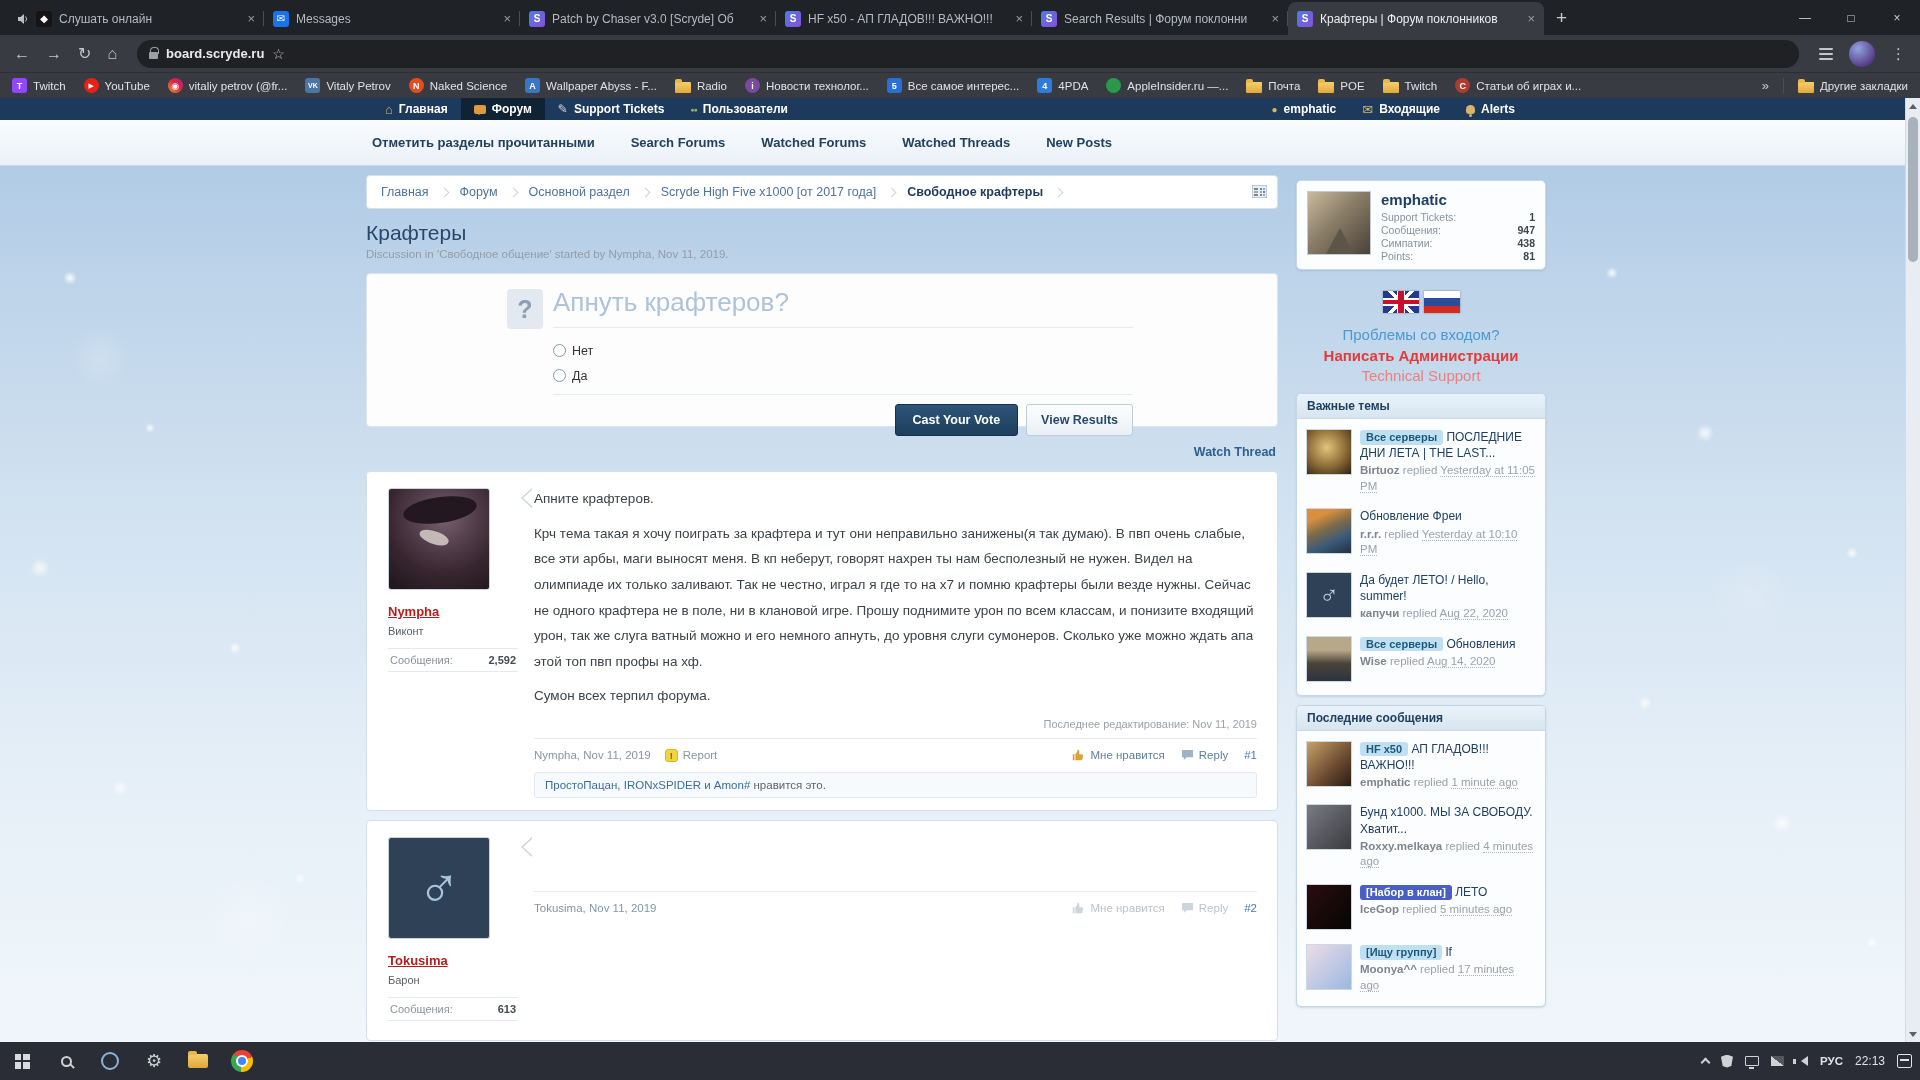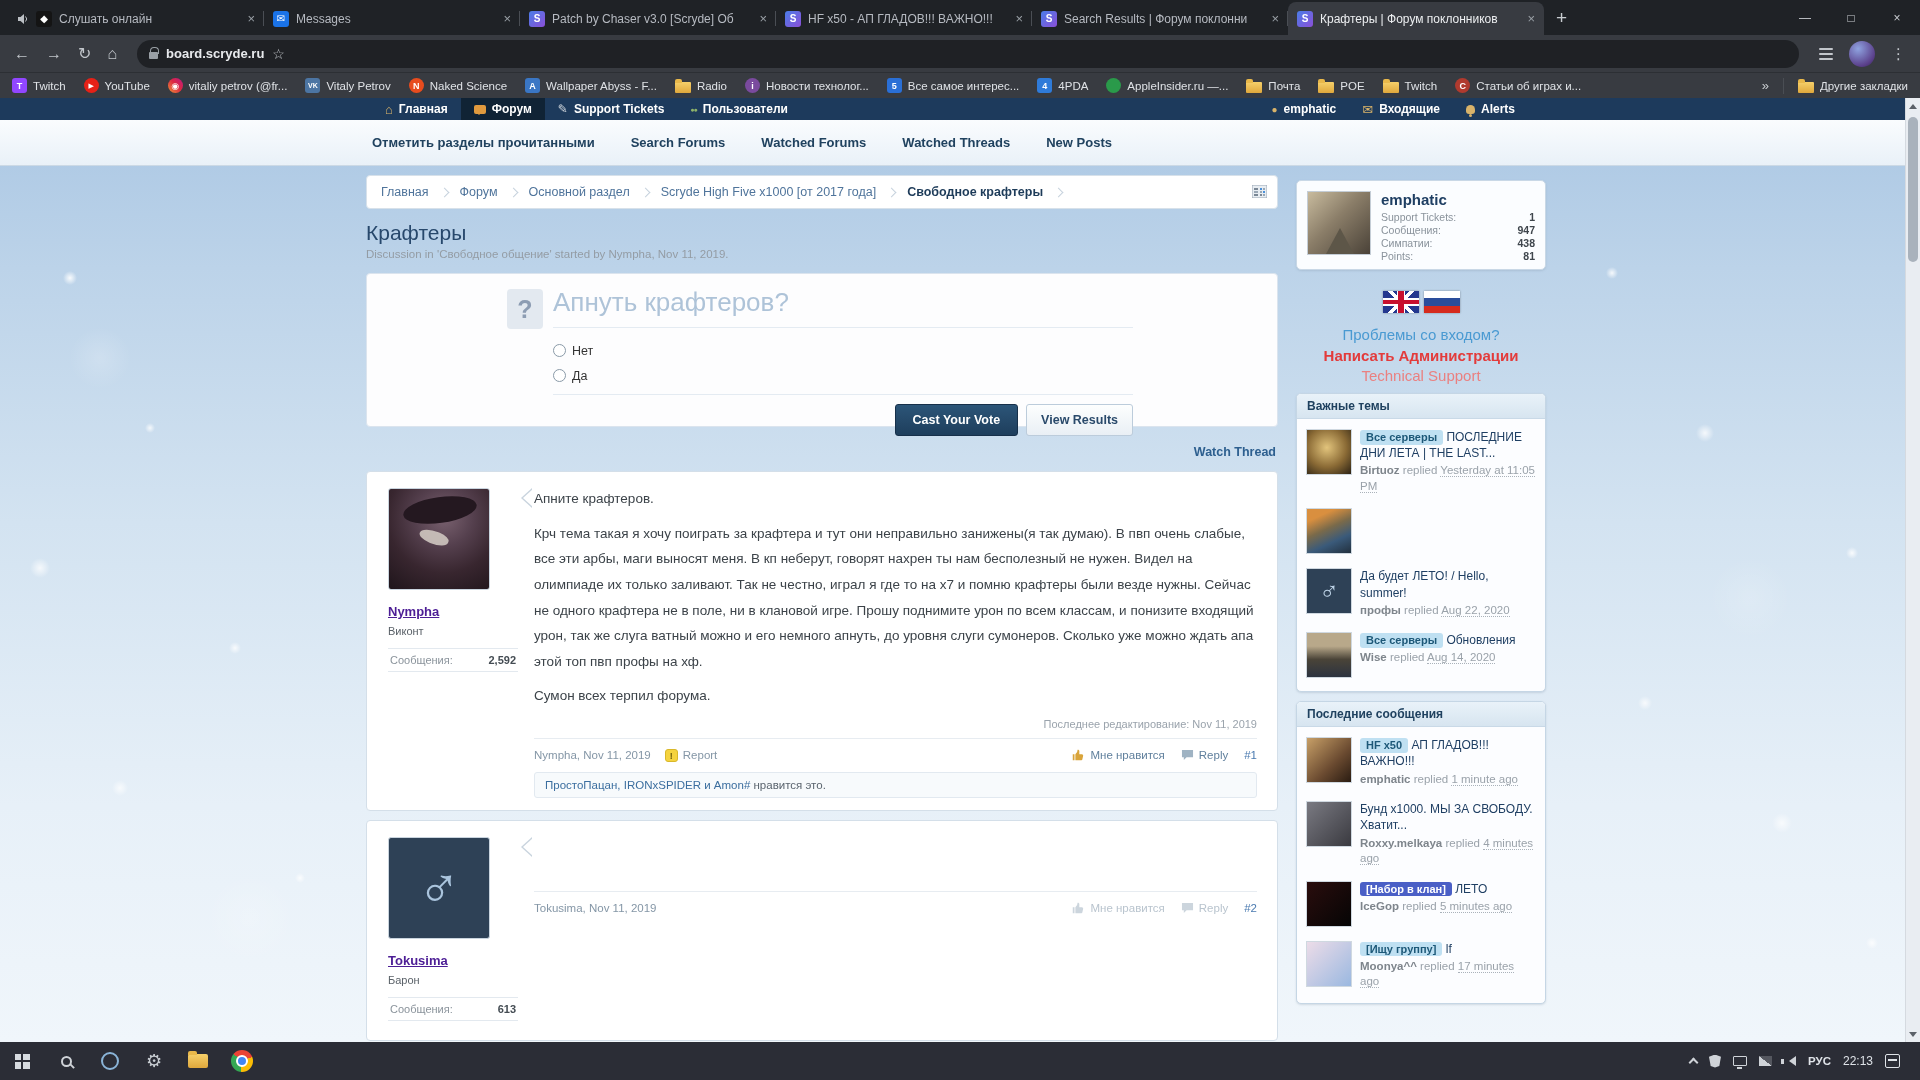--- a/index.html
+++ b/index.html
@@ -114,21 +114,21 @@
 
   .post{background:#fff;border:1px solid #d4dfe9;border-radius:4px;margin-bottom:9px;display:flex}
   .post.p1{min-height:284px}
   .post.p2{min-height:221px}
   .post-user{width:165px;padding:16px 0 0 21px;flex:none}
   .avatar{width:102px;height:102px;border:1px solid #c9d4de;border-radius:3px;position:relative;overflow:hidden;cursor:pointer}
   .av-nympha{background:radial-gradient(circle at 55% 28%,#7a6270 0%,#55404e 32%,#38262f 62%,#1f151b 100%)}
   .av-nympha::before{content:"";position:absolute;top:8px;left:14px;width:74px;height:26px;background:#241820;border-radius:50%;transform:rotate(-8deg)}
   .av-nympha::after{content:"";position:absolute;top:42px;left:30px;width:30px;height:13px;background:#cfc6c0;border-radius:60% 40% 55% 45%;transform:rotate(22deg);opacity:.9}
   .av-male{background:#2e4156;display:flex;align-items:center;justify-content:center;color:#aac4dd;font-size:58px;line-height:1}
-  .uname{display:inline-block;margin-top:14px;font-weight:bold;color:#4c1d95;font-size:13px;text-decoration:underline;cursor:pointer}
+  .uname{display:inline-block;margin-top:14px;font-weight:bold;color:#b91c1c;font-size:13px;text-decoration:underline;cursor:pointer}
   .utitle{font-size:11px;color:#5a6168;margin-top:5px}
   .ustats{margin-top:11px;border-top:1px solid #e3e9ef;border-bottom:1px solid #e3e9ef;padding:5px 2px;width:130px;display:flex;justify-content:space-between;font-size:11px;color:#8a939b}
   .ustats b{color:#444c53;font-weight:bold}
   .post-body{flex:1;padding:14px 20px 12px 2px;position:relative}
   .arrow{position:absolute;left:-11px;top:16px;width:0;height:0;border-style:solid;border-width:10px 11px 10px 0;border-color:transparent #c9d4de transparent transparent}
   .arrow span{position:absolute;left:1.5px;top:-9px;width:0;height:0;border-style:solid;border-width:9px 10px 9px 0;border-color:transparent #fff transparent transparent}
   .post-text{font-size:13.5px;color:#3c4349;line-height:1.9}
   .post-text p{margin-bottom:9px}
   .lastedit{text-align:right;font-size:11px;color:#9aa3ac;margin-top:2px}
   .post-foot{border-top:1px solid #e7ecf1;margin-top:8px;padding-top:9px;display:flex;align-items:center;font-size:11.5px;color:#8496a6}
@@ -198,21 +198,21 @@
   .winlogo i{background:#d7dbe0}
   .search-ic{width:11px;height:11px;border:2px solid #cfd3d8;border-radius:50%;position:relative}
   .search-ic::after{content:"";position:absolute;width:6px;height:2px;background:#cfd3d8;transform:rotate(45deg);right:-5px;bottom:-2px}
   .cortana-ic{width:18px;height:18px;border:2px solid #8ab4d8;border-radius:50%}
   .gear-ic{color:#c8cdd2;font-size:18px;line-height:1}
   .folder-ic{width:20px;height:14px;position:relative}
   .folder-ic::before{content:"";position:absolute;inset:0;background:linear-gradient(#f6d06a,#dfa73c);border-radius:2px}
   .folder-ic::after{content:"";position:absolute;top:-3px;left:0;width:9px;height:4px;background:#e9b84a;border-radius:2px 2px 0 0}
   .chrome-ic{width:22px;height:22px;border-radius:50%;background:conic-gradient(from -50deg,#ea4335 0 33%,#fbbc05 0 66%,#34a853 0 100%);position:relative}
   .chrome-ic::after{content:"";position:absolute;inset:5px;background:#4285f4;border:2px solid #fff;border-radius:50%}
-  .tb-right{margin-left:auto;display:flex;align-items:center;gap:12px;padding-right:20px;color:#dfe3e8;font-size:11.5px}
+  .tb-right{margin-left:auto;display:flex;align-items:center;gap:12px;padding-right:8px;color:#dfe3e8;font-size:11.5px}
   .caret-ic{width:7px;height:7px;border-top:2px solid #cfd3d8;border-left:2px solid #cfd3d8;transform:rotate(45deg);margin-top:3px}
   .shield-ic{width:12px;height:13px;background:#cfd3d8;clip-path:polygon(50% 0,100% 18%,86% 88%,50% 100%,14% 88%,0 18%)}
   .display-ic{width:14px;height:10px;border:1.5px solid #cfd3d8;border-radius:1px;position:relative}
   .display-ic::after{content:"";position:absolute;bottom:-4px;left:3px;width:5px;height:2px;background:#cfd3d8}
   .net-ic{width:13px;height:10px;background:linear-gradient(to top right,#cfd3d8 49%,rgba(207,211,216,.25) 50%)}
   .vol-ic{width:0;height:0;border:5px solid transparent;border-right:7px solid #cfd3d8;position:relative}
   .vol-ic::before{content:"";position:absolute;left:-8px;top:-2px;width:3px;height:5px;background:#cfd3d8}
   .tb-lang{font-weight:bold;cursor:pointer}
   .tb-time{font-size:12px;cursor:pointer}
   .action-ic{width:15px;height:14px;border:1.5px solid #dfe3e8;border-radius:2px;position:relative;cursor:pointer}
@@ -644,33 +644,44 @@
                   <span>replied</span>
                   <span class="time">Yesterday at 11:05 PM</span>
                 </div>
               </div>
             </div>
 
             <div class="sb-item">
               <span class="sb-thumb" style="background: linear-gradient(155deg, rgb(217, 143, 63) 20%, rgb(122, 106, 74) 45%, rgb(58, 90, 122) 70%, rgb(34, 48, 62));">
                 <span></span>
               </span>
+              <div class="sb-text">
+                <div>
+                  
+                  <span class="sb-title">Обновление Фреи</span>
+                </div>
+                <div class="sb-meta">
+                  <b>r.r.r.</b>
+                  <span>replied</span>
+                  <span class="time">Yesterday at 10:10 PM</span>
+                </div>
+              </div>
             </div>
 
             <div class="sb-item">
               <span class="sb-thumb" style="background: rgb(46, 65, 86);">
                 <span>♂</span>
               </span>
               <div class="sb-text">
                 <div>
                   
                   <span class="sb-title">Да будет ЛЕТО! / Hello, summer!</span>
                 </div>
                 <div class="sb-meta">
-                  <b>профы</b>
+                  <b>капучи</b>
                   <span>replied</span>
                   <span class="time">Aug 22, 2020</span>
                 </div>
               </div>
             </div>
 
             <div class="sb-item">
               <span class="sb-thumb" style="background: linear-gradient(rgb(184, 168, 138) 30%, rgb(74, 68, 56) 60%, rgb(44, 51, 64));">
                 <span></span>
               </span>

